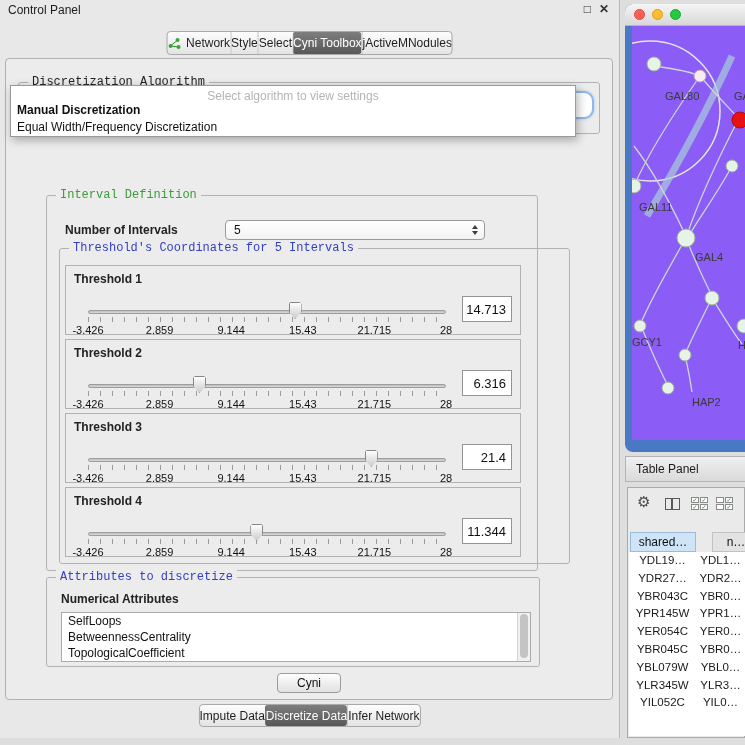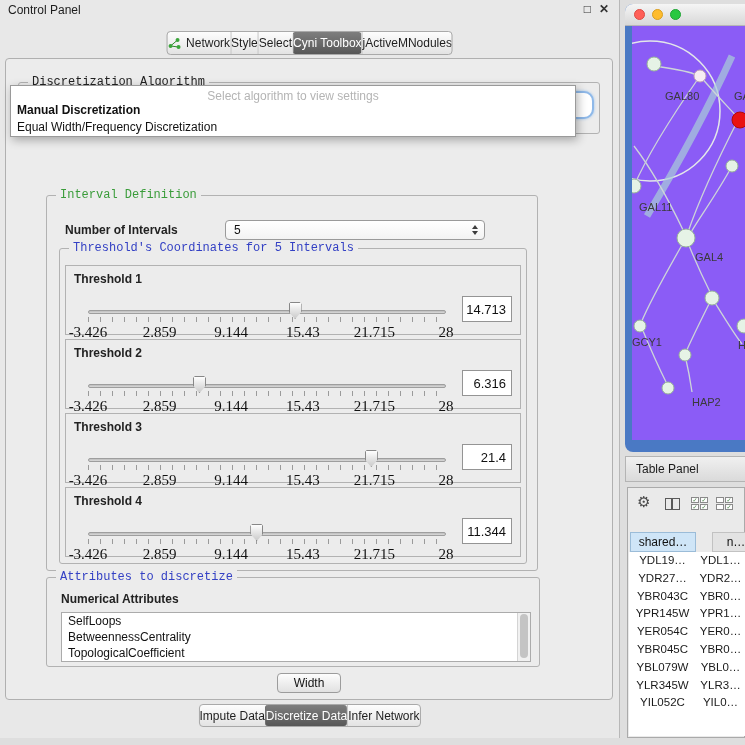--- a/index.html
+++ b/index.html
@@ -66,33 +66,33 @@
   
   #td-group { left:14px; top:80px; width:580px; height:40px; }
   #td-combo { left:8px; top:11px; right:8px; height:22px; }
 
   
   #interval-group { left:40px; top:136px; width:492px; height:376px; }
   #num-intervals-label { position:absolute; left:18px; top:27px; font-weight:bold; }
   #num-combo { left:178px; top:24px; width:260px; height:20px; }
   #num-combo .combo-text { top:2px; }
 
-  #thresh-group { position:absolute; left:12px; top:52px; width:468px; height:316px;
+  #thresh-group { position:absolute; left:12px; top:52px; width:511px; height:316px;
     border:1px solid #b2b2b2; border-radius:3px; }
 
   .th-box { position:absolute; left:5px; width:456px; height:70px;
     border:1px solid #b2b2b2; background:#ececec; }
   .th-label { position:absolute; left:8px; top:6px; font-weight:bold; font-size:12px; }
   .th-slider { position:absolute; left:22px; top:38px; width:358px; height:30px; }
   .th-track { position:absolute; left:0; right:0; top:6px; height:4px;
     background:linear-gradient(#bdbdbd,#dadada); border:1px solid #9e9e9e; border-radius:2px; }
   .th-ticks { position:absolute; left:0; right:0; top:13px; height:5px;
     background:repeating-linear-gradient(90deg,#9a9a9a 0,#9a9a9a 1px,transparent 1px,transparent 12px); }
   .th-ticklabels { position:absolute; left:0; right:0; top:20px; height:10px;
-    font-size:15px; color:#111;font-family:Liberation Serif, serif; }
+    font-size:11px; color:#111; }
   .th-ticklabels span { position:absolute; transform:translateX(-50%); white-space:nowrap; }
   .th-ticklabels span:nth-child(1){left:0;} .th-ticklabels span:nth-child(2){left:20%;}
   .th-ticklabels span:nth-child(3){left:40%;} .th-ticklabels span:nth-child(4){left:60%;}
   .th-ticklabels span:nth-child(5){left:80%;} .th-ticklabels span:nth-child(6){left:100%;}
   .th-thumb { position:absolute; top:-2px; width:13px; height:17px; margin-left:-6px;
     background:linear-gradient(#fefefe,#cccccc); border:1px solid #878787;
     clip-path:polygon(15% 0,85% 0,100% 12%,100% 58%,50% 100%,0 58%,0 12%); }
   .th-value { position:absolute; right:8px; top:30px; width:50px; height:26px;
     background:#fff; border:1px solid #949494; font-size:13px; color:#111;
     text-align:right; padding:5px 5px 0 0; }
@@ -310,21 +310,21 @@
         <div class="attr-item">SelfLoops</div>
             <div class="attr-item">BetweennessCentrality</div>
             <div class="attr-item">TopologicalCoefficient</div>
           </div>
         <div id="attr-scroll">
           <div class="thumb"></div>
         </div>
       </div>
     </div>
 
-    <div id="apply-btn">Width</div>
+    <div id="apply-btn">Cyni</div>
   </div>
 
   <div id="bottom-tabs" class="seg-strip">
     <div class="seg">
       <span>Impute Data</span>
     </div>
     <div class="seg selected">
       <span>Discretize Data</span>
     </div>
     <div class="seg">

